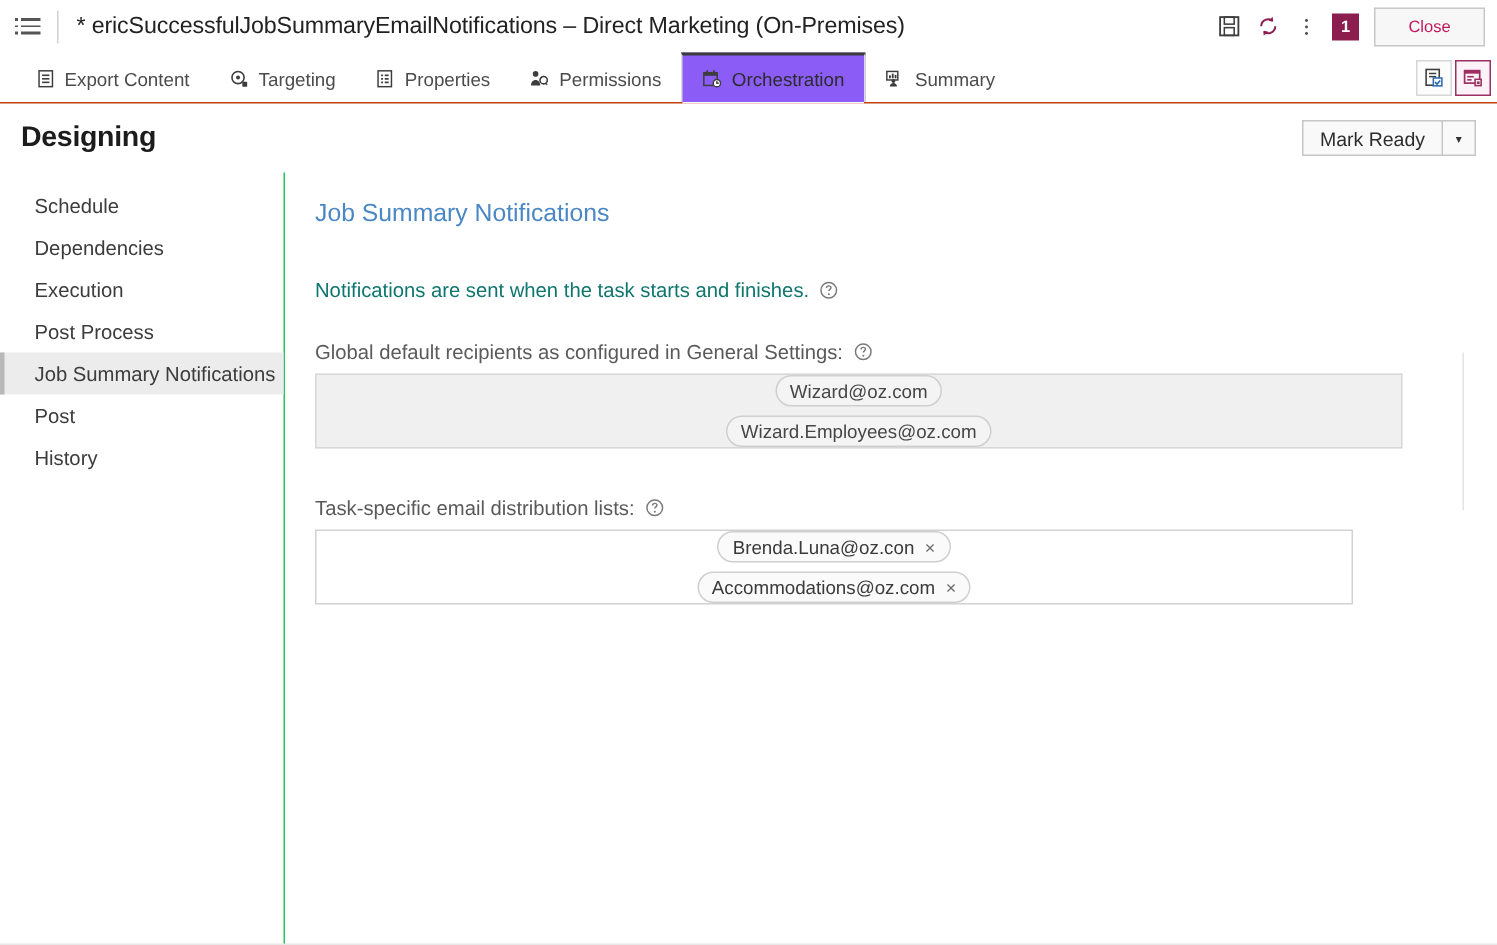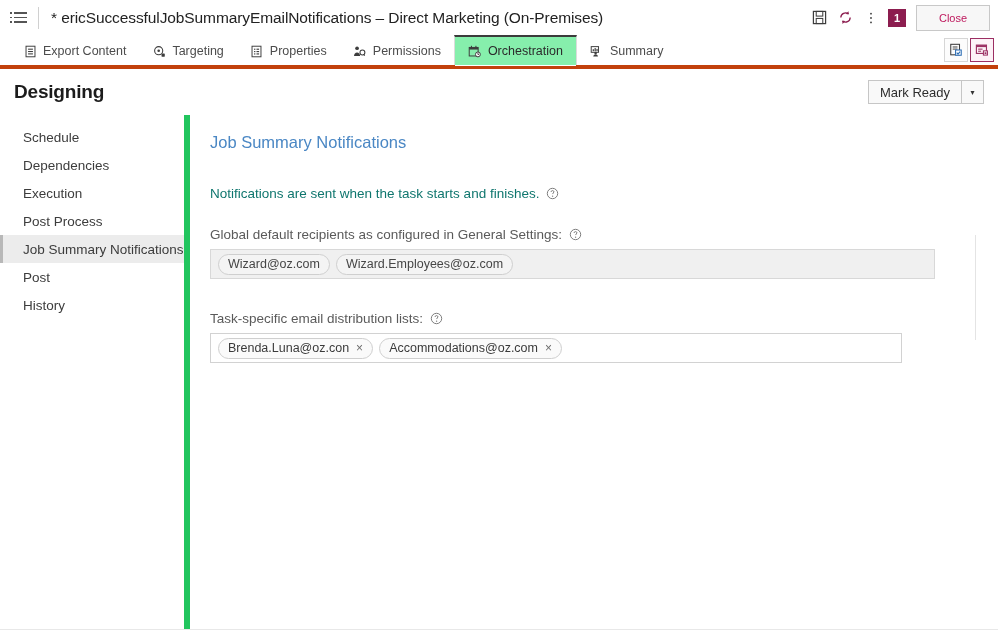--- a/index.html
+++ b/index.html
@@ -110,21 +110,21 @@
     align-items: center;
     justify-content: center;
     cursor: pointer;
     margin-left: 4px;
     padding: 0 8px;
   }
 
   
   .tabbar {
     height: 34px;
-    border-bottom: 4px solid #c2410c;
+    border-bottom: 1px solid #c2410c;
     display: flex;
     align-items: stretch;
     background: #fff;
     padding-left: 10px;
     box-sizing: border-box;
     position: relative;
   }
   .tab {
     display: flex;
     align-items: center;
@@ -135,21 +135,21 @@
     cursor: pointer;
     border-top: 2px solid transparent;
     box-sizing: border-box;
     position: relative;
     white-space: nowrap;
   }
   .tab.active {
     border-top: 2px solid #3b3b3b;
     border-left: 1px solid #dcdcdc;
     border-right: 1px solid #dcdcdc;
-    background: #86efac;
+    background: #8b5cf6;
     color: #2b2b2b;
   }
   .tab.active:after {
     content: "";
     position: absolute;
     left: 0; right: 0; bottom: -1px;
     height: 1px;
     background: #fff;
   }
   .tab-ico {
@@ -231,21 +231,21 @@
 
   
   .content {
     display: flex;
     height: calc(630px - 35px - 34px - 46px);
     box-sizing: border-box;
   }
   .sidebar {
     width: 190px;
     flex: none;
-    border-right: 6px solid #22c55e;
+    border-right: 1px solid #22c55e;
     padding-top: 8px;
     box-sizing: border-box;
     background: #fff;
   }
   .side-item {
     height: 28px;
     display: flex;
     align-items: center;
     padding-left: 23px;
     font-size: 13.5px;
@@ -303,20 +303,21 @@
   .pillbox {
     border: 1px solid #d2d2d2;
     background: #fff;
     min-height: 30px;
     display: flex;
     align-items: center;
     flex-wrap: wrap;
     gap: 6px;
     padding: 0 7px;
     box-sizing: border-box;
+    flex-direction: column;
   }
   .pillbox.readonly {
     background: #f0f0f0;
     border-color: #d8d8d8;
   }
   .pillbox.global { width: 725px; }
   .pillbox.task   { width: 692px; }
 
   .pill {
     border: 1px solid #cfcfcf;

